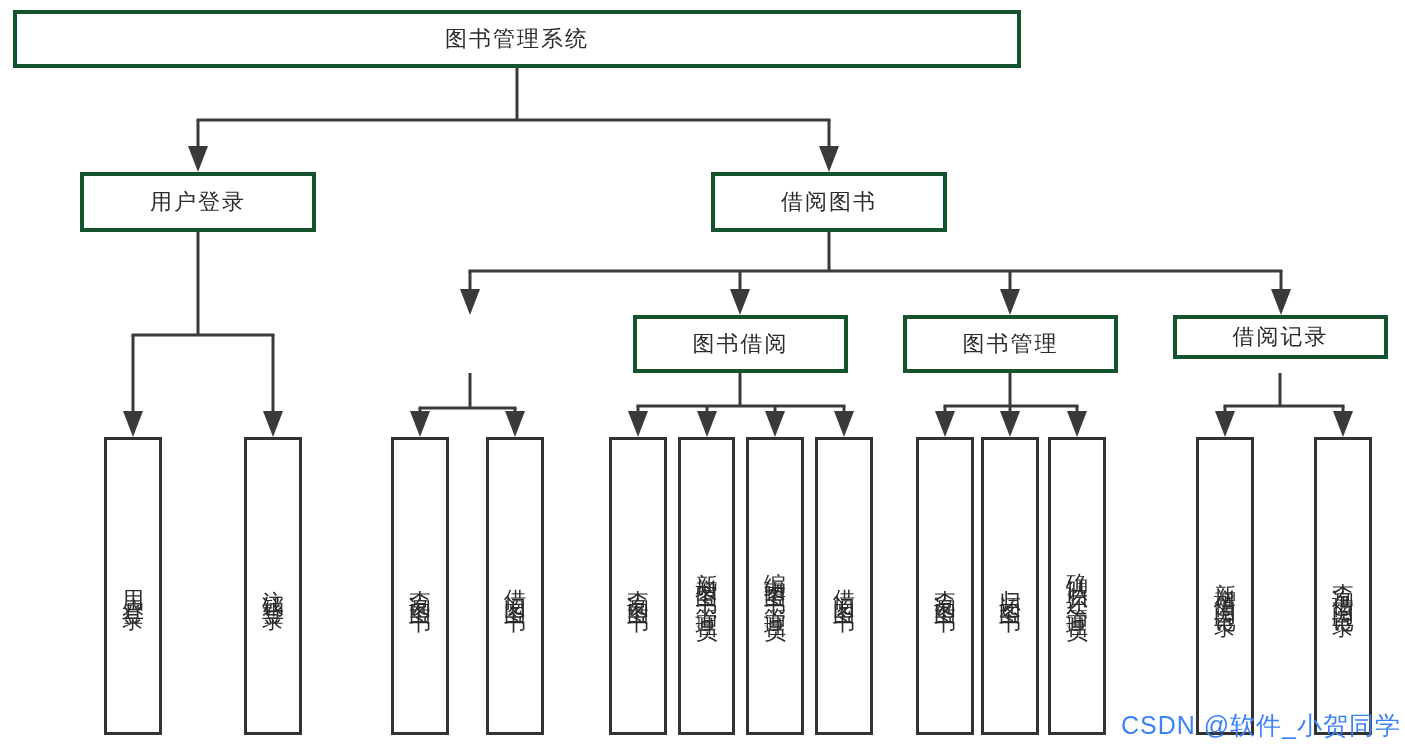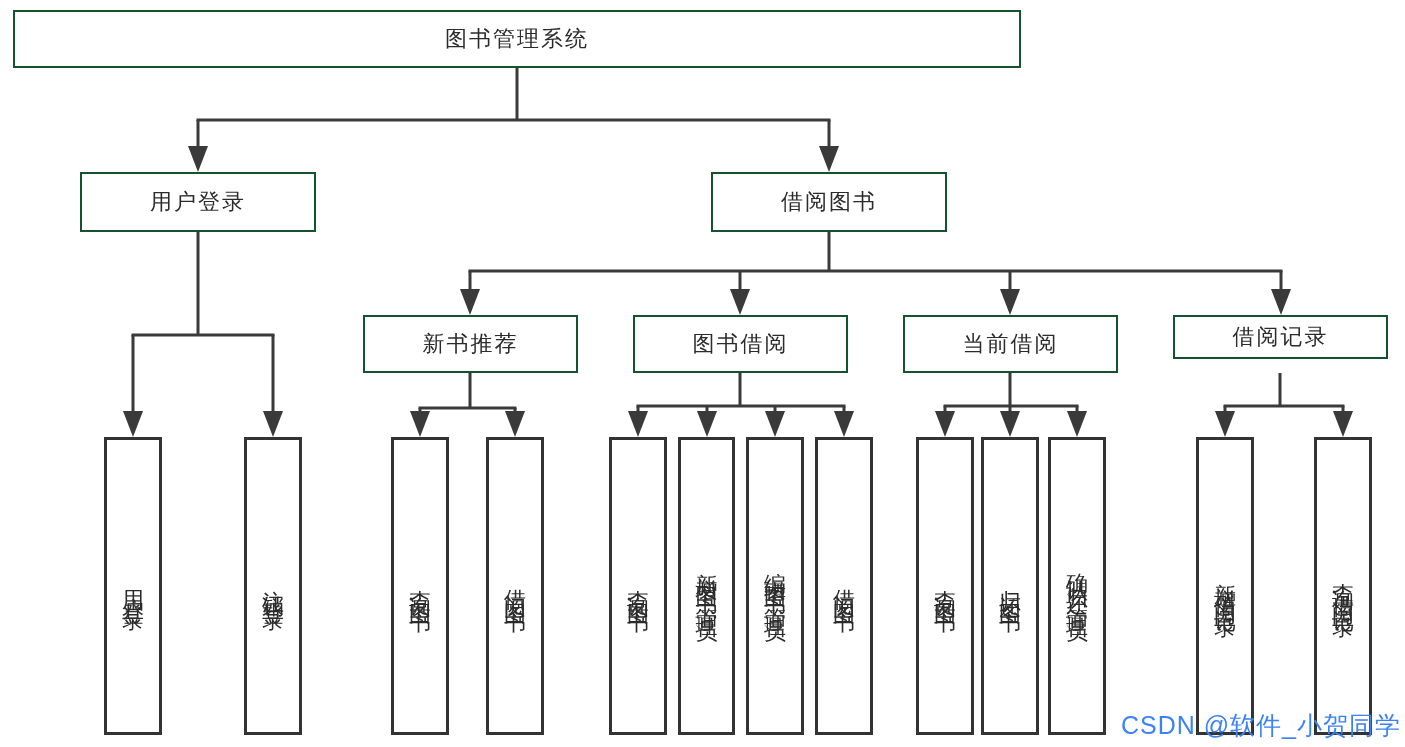--- a/index.html
+++ b/index.html
@@ -19,21 +19,21 @@
     position: absolute;
     left: 0;
     top: 0;
     width: 1405px;
     height: 747px;
     pointer-events: none;
   }
   .hbox {
     position: absolute;
     box-sizing: border-box;
-    border: 2px solid #14532d;
+    border: 4px solid #14532d;
     background: #ffffff;
     display: flex;
     align-items: center;
     justify-content: center;
     font-size: 22px;
     color: #2b2b2b;
     letter-spacing: 2px;
     z-index: 2;
   }
   .vbox {
@@ -132,28 +132,25 @@
     <span>图书管理系统</span>
   </div>
 
   <div class="hbox" style="left:80px; top:172px; width:236px; height:60px;">
     <span>用户登录</span>
   </div>
   <div class="hbox" style="left:711px; top:172px; width:236px; height:60px;">
     <span>借阅图书</span>
   </div>
 
-  <div class="hbox" style="left:363px; top:315px; width:215px; height:58px;">
-    <span>新书推荐</span>
-  </div>
   <div class="hbox" style="left:633px; top:315px; width:215px; height:58px;text-align:center;">
     <span>图书借阅</span>
   </div>
   <div class="hbox" style="left:903px; top:315px; width:215px; height:58px;">
-    <span>当前借阅</span>
+    <span>图书管理</span>
   </div>
   <div class="hbox" style="left:1173px; top:315px; width:215px; height:44px;">
     <span>借阅记录</span>
   </div>
 
   <div class="vbox" style="left:104px; width:58px;">
     <span>用户登录</span>
   </div>
   <div class="vbox" style="left:244px; width:58px;">
     <span>注销登录</span>

